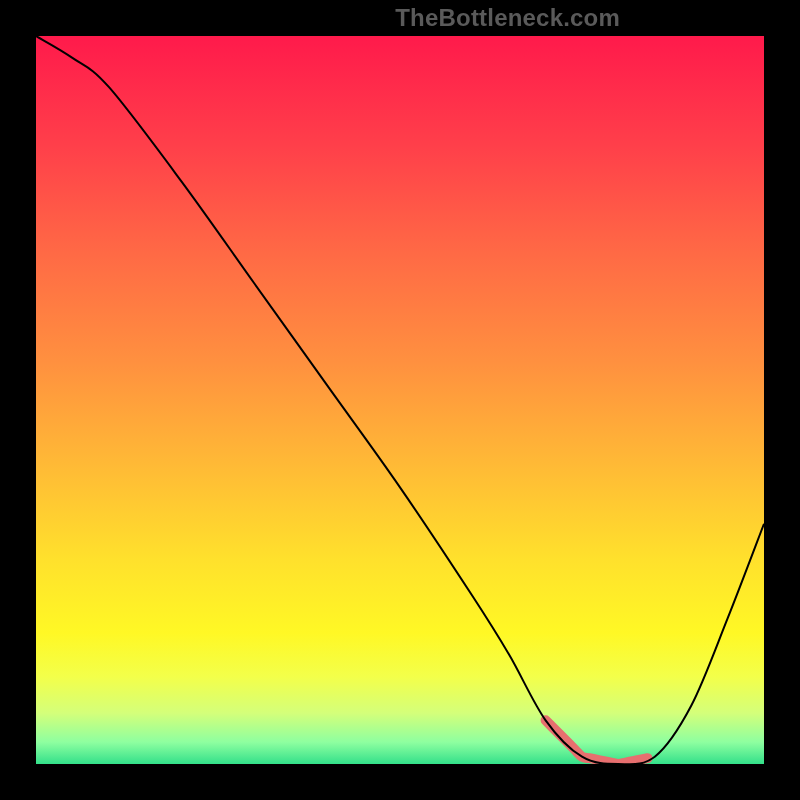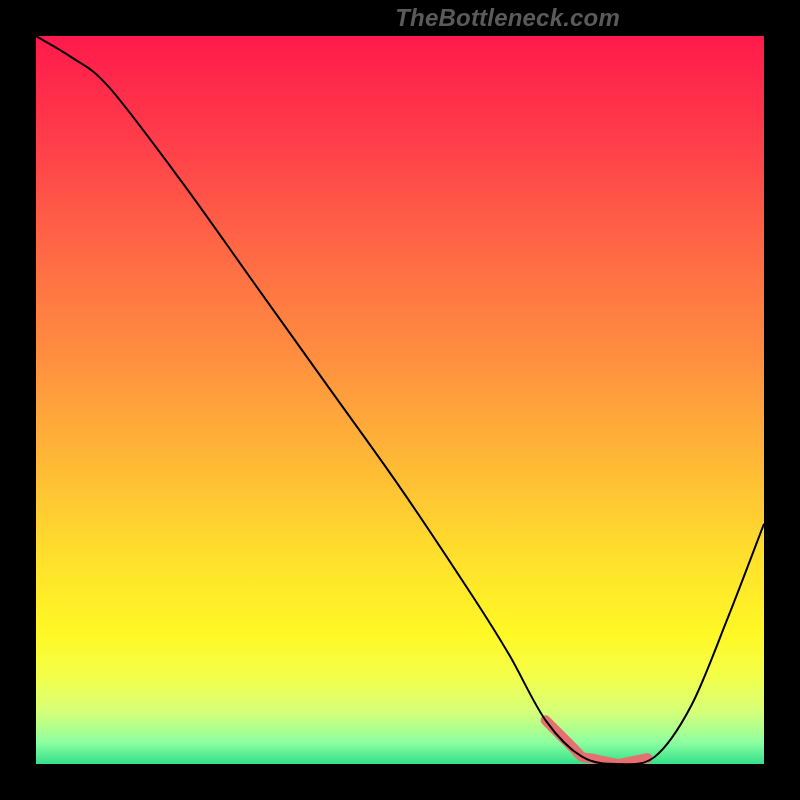--- a/index.html
+++ b/index.html
@@ -8,21 +8,20 @@
     width: 800px;
     height: 800px;
     background: #000;
     overflow: hidden;
   }
   .frame {
     position: relative;
     width: 632px;
     height: 800px;
     background: #000;
-    font-style: italic;
   }
   .watermark {
     position: absolute;
     top: 4px;
     right: 12px;
     font-family: Arial, Helvetica, sans-serif;
     font-size: 24px;
     font-weight: 600;
     color: #5a5a5a;
     letter-spacing: 0.2px;

